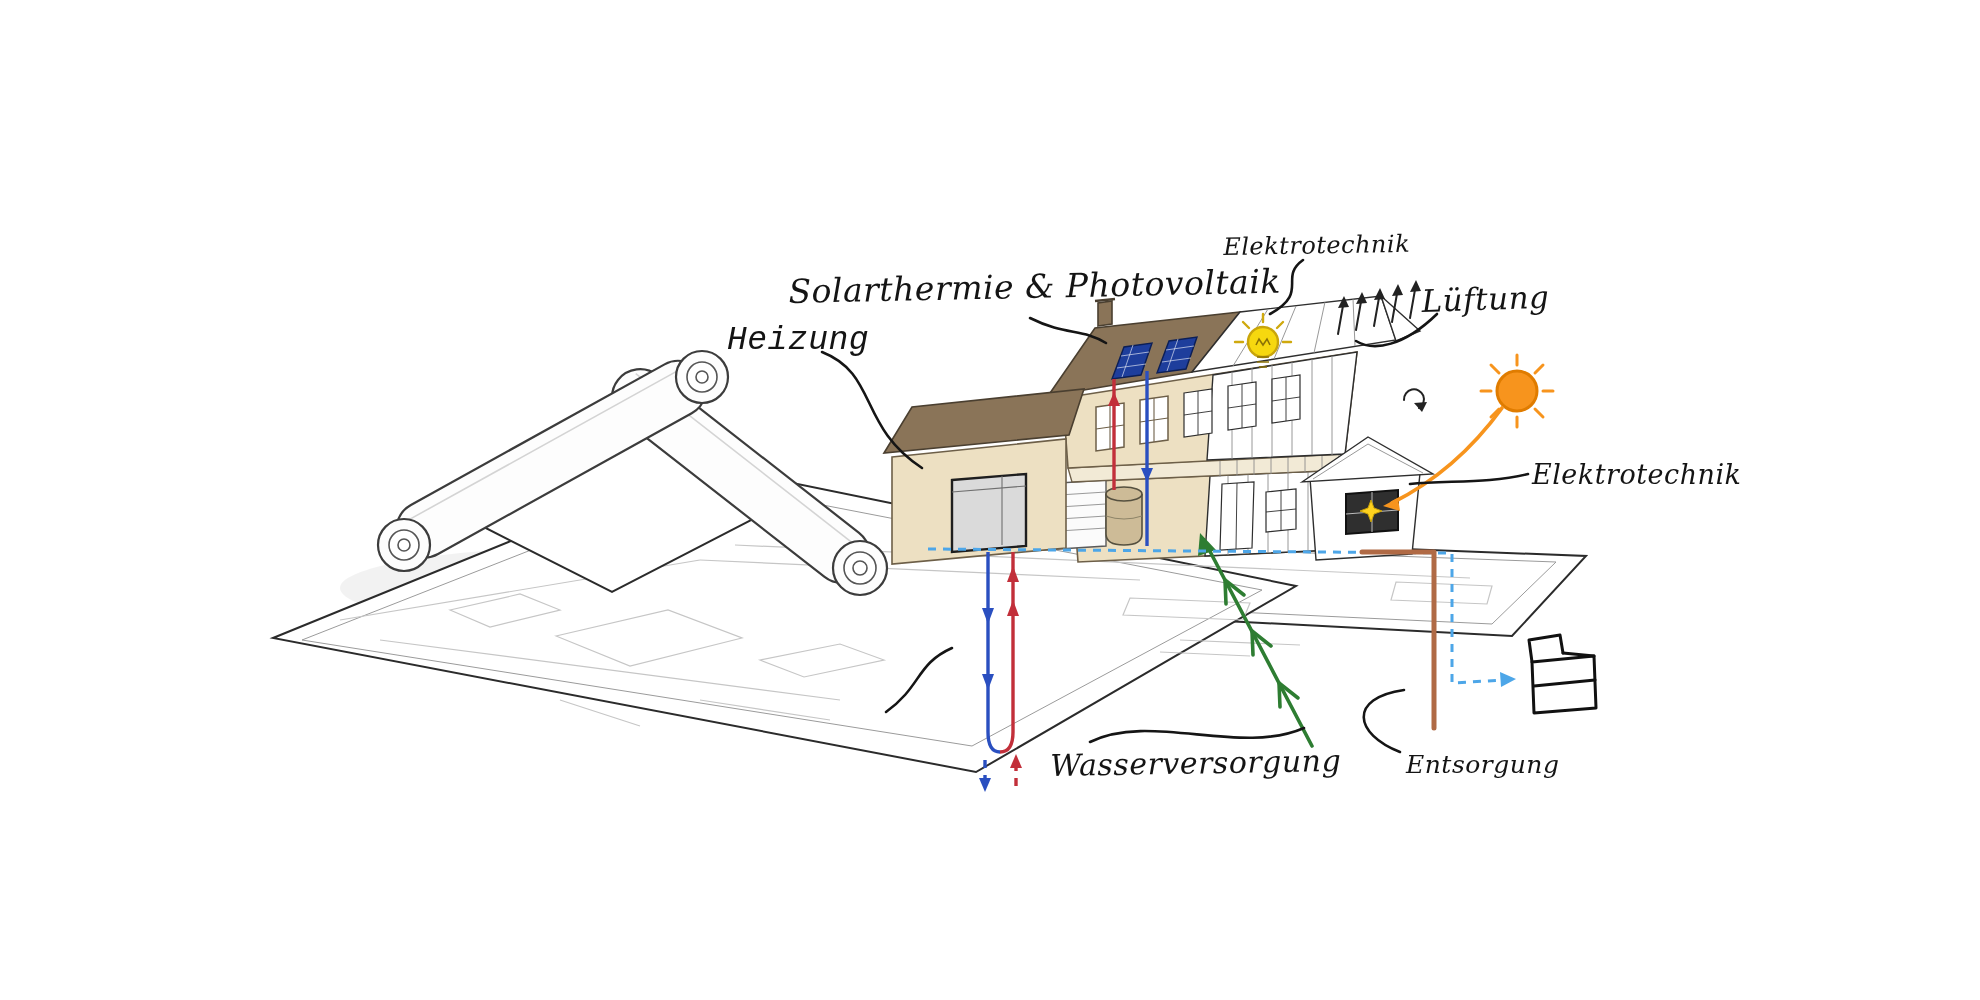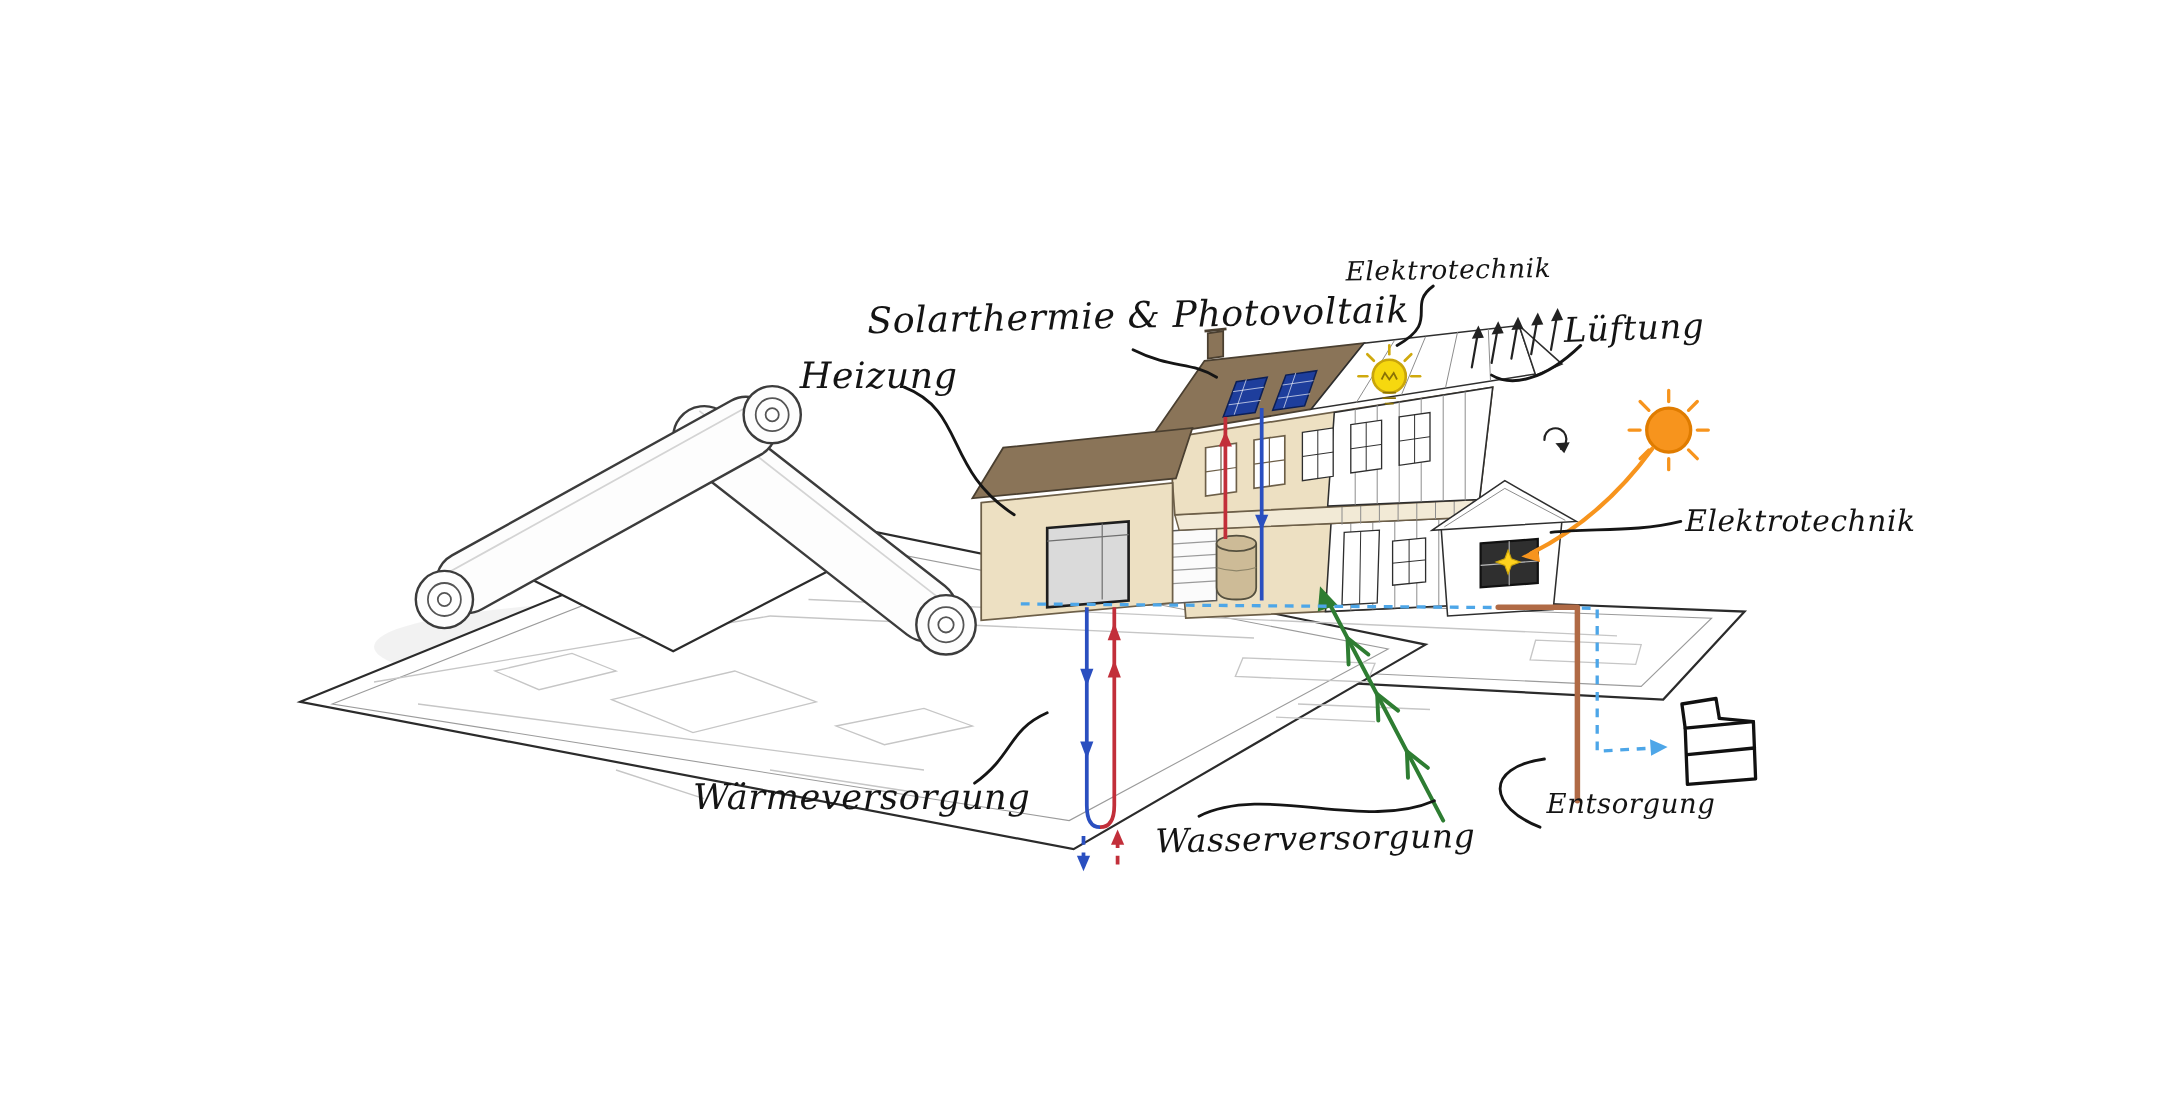--- a/index.html
+++ b/index.html
@@ -315,19 +315,18 @@
       <path d="M1437,314 C1404,346 1374,352 1356,341"></path>
       <path d="M1528,474 C1488,484 1446,480 1410,484"></path>
       <path d="M886,712 C922,686 916,664 952,648"></path>
       <path d="M1090,742 C1150,712 1240,756 1304,728"></path>
       <path d="M1400,752 C1354,734 1348,698 1404,690"></path>
     </g>
   </svg>
 
   <div class="lbl" style="left:1223px;top:233px;font-size:24px;transform:rotate(-1deg);">Elektrotechnik</div>
   <div class="lbl" style="left:788px;top:272px;font-size:33px;transform:rotate(-1.2deg);">Solarthermie &amp; Photovoltaik</div>
-  <div class="lbl" style="left:727px;top:322px;font-size:33px;">Heizung</div>
+  <div class="lbl" style="left:727px;top:322px;font-size:33px;font-family:Liberation Mono, monospace;">Heizung</div>
   <div class="lbl" style="left:1421px;top:283px;font-size:31px;transform:rotate(-2deg);">Lüftung</div>
   <div class="lbl" style="left:1532px;top:459px;font-size:27px;">Elektrotechnik</div>
-  <div class="lbl" style="left:630px;top:705px;font-size:32px;">Wärmeversorgung</div>
   <div class="lbl" style="left:1050px;top:748px;font-size:30px;transform:rotate(-1deg);">Wasserversorgung</div>
-  <div class="lbl" style="left:1406px;top:716px;font-size:25px;">Entsorgung</div>
+  <div class="lbl" style="left:1406px;top:750px;font-size:25px;">Entsorgung</div>
 </div>
 
 </body></html>

